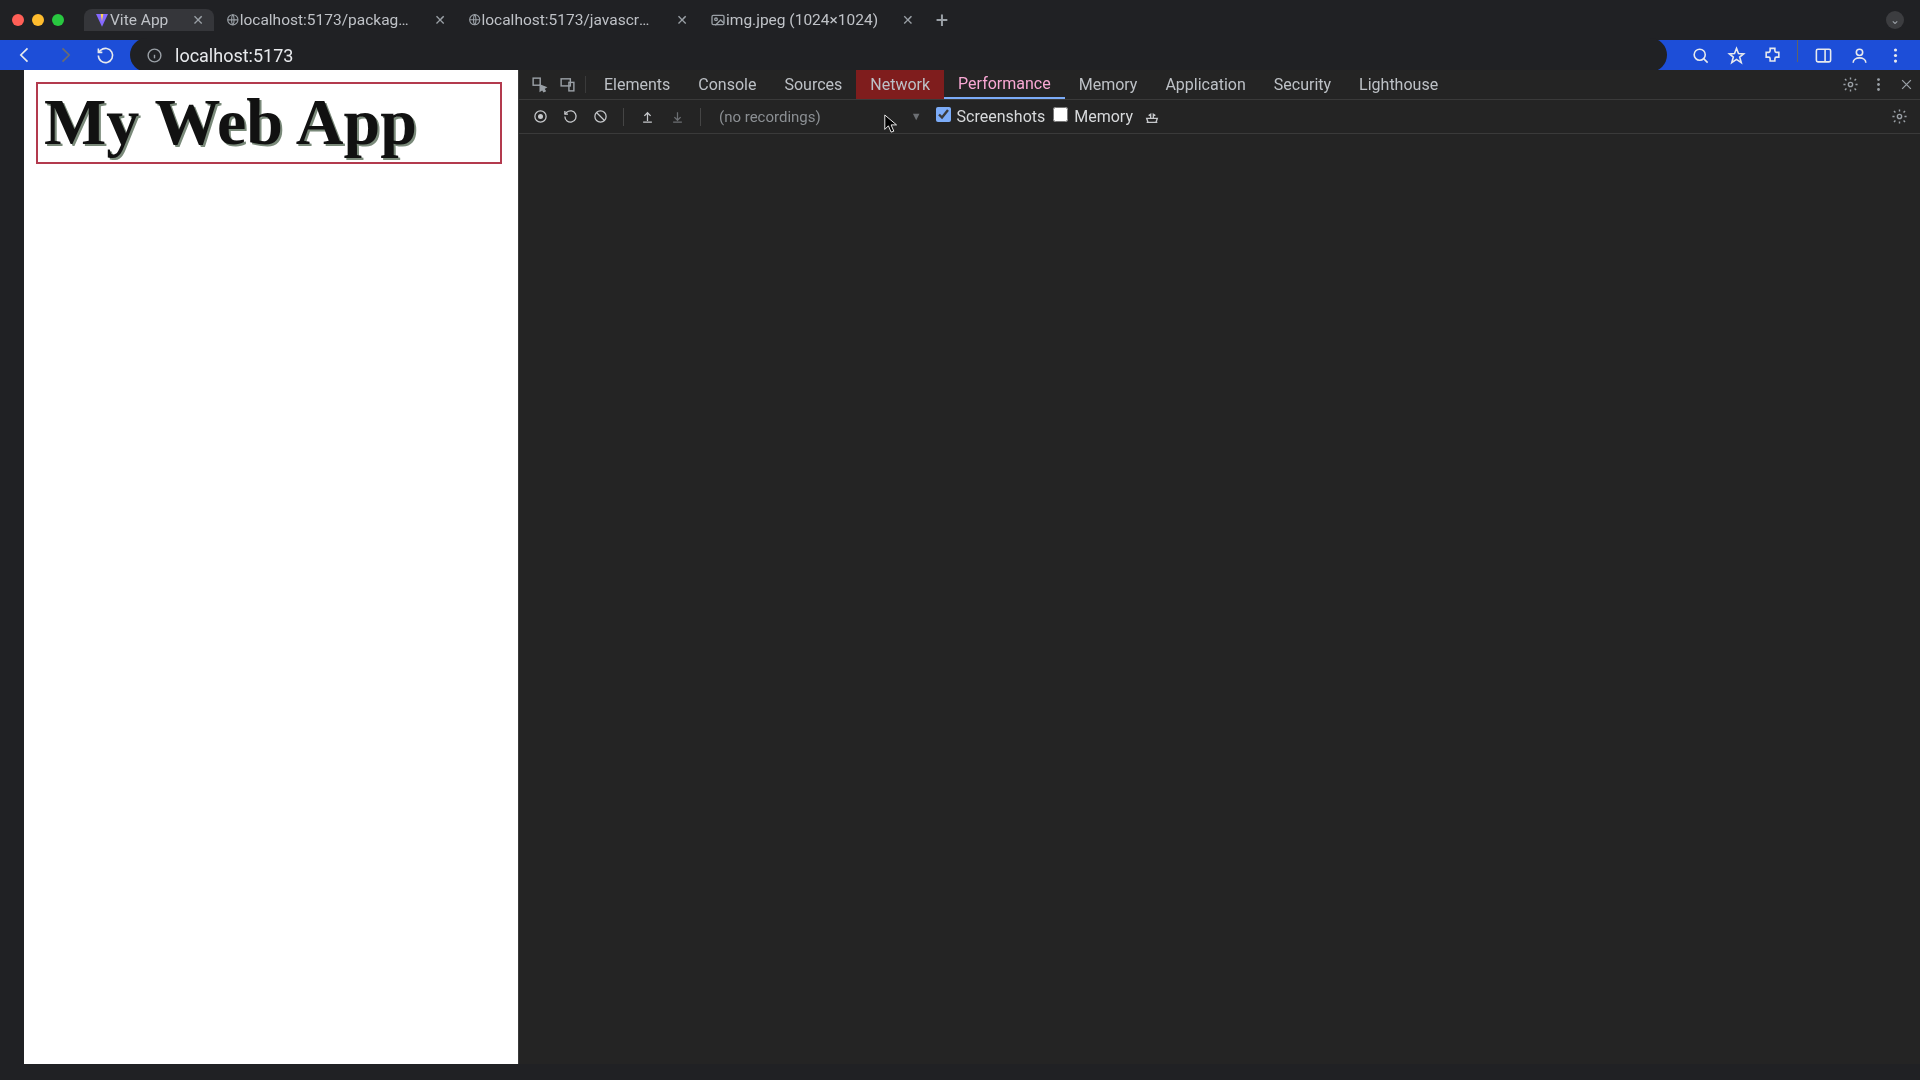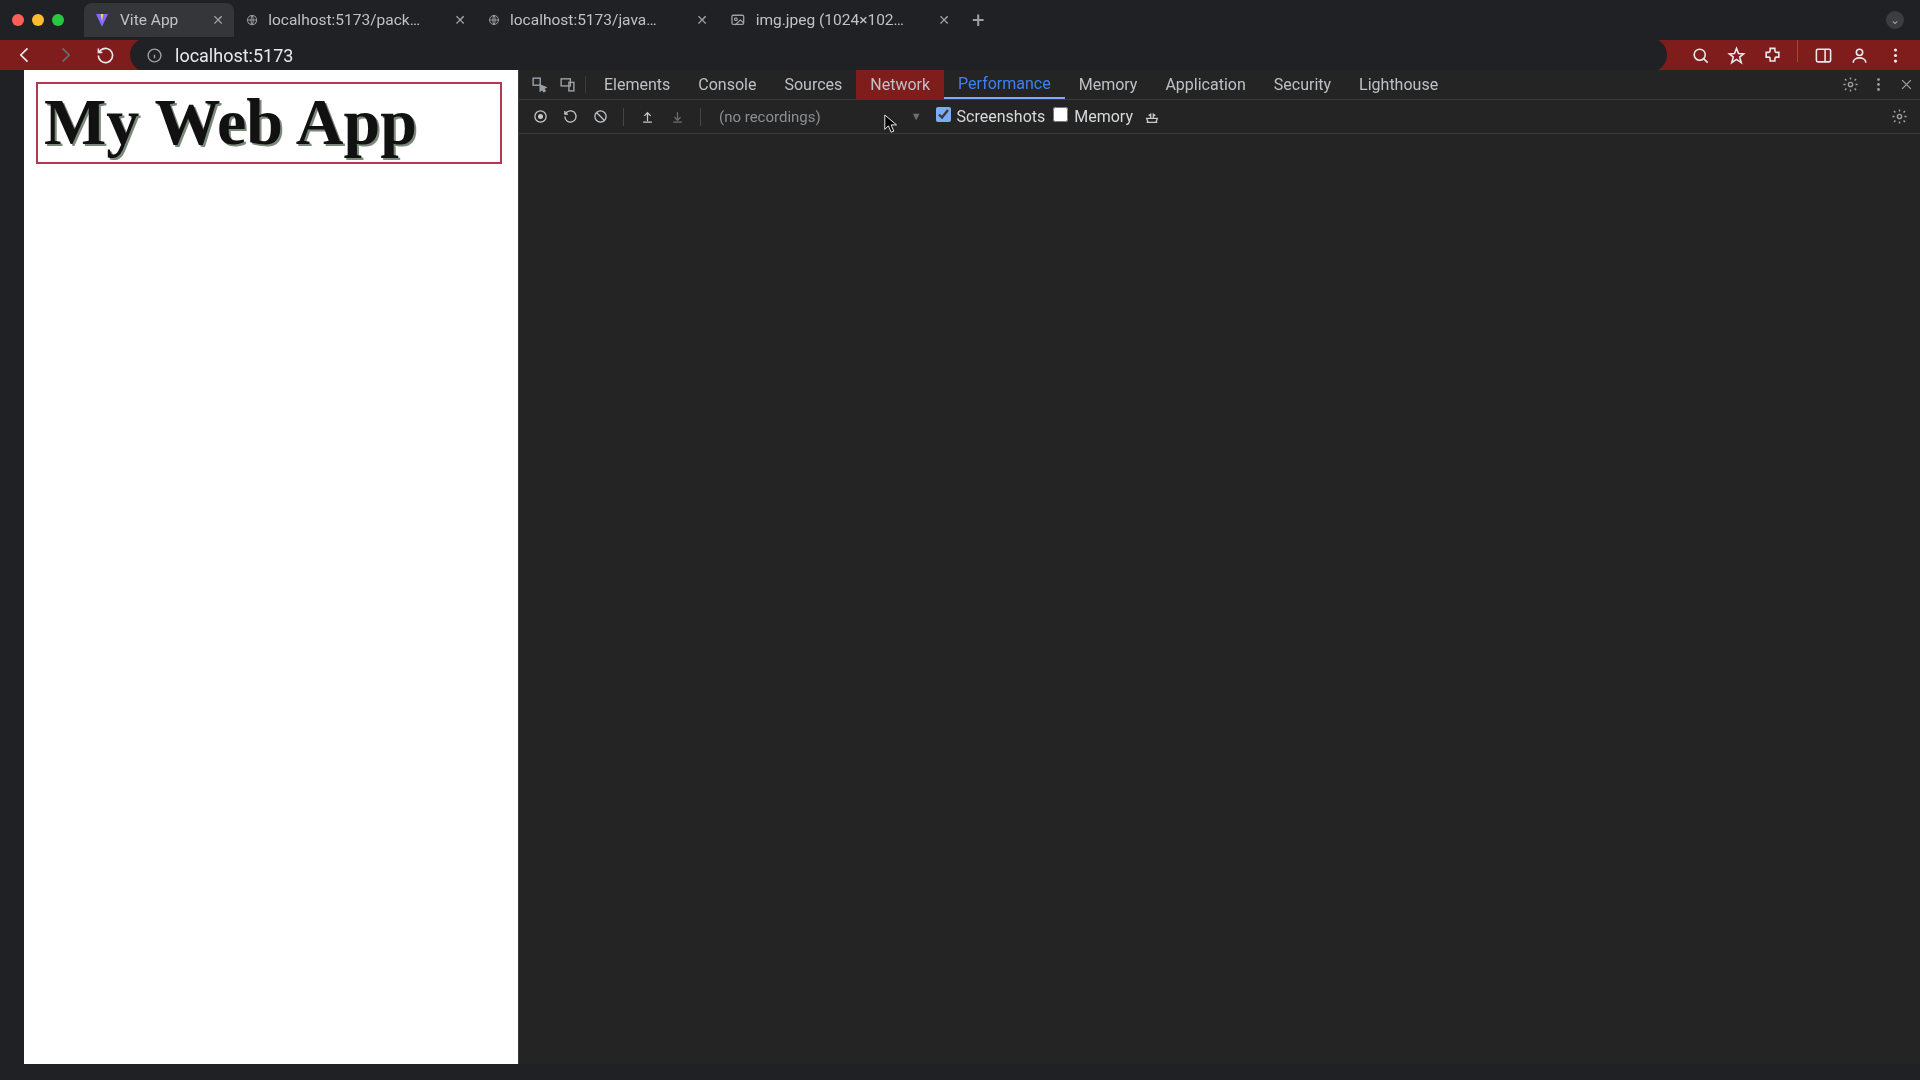--- a/index.html
+++ b/index.html
@@ -19,37 +19,37 @@
   background: #202124;
   display: flex;
   align-items: center;
   padding-left: 12px;
 }
 .traffic { display: flex; gap: 8px; margin-right: 20px; }
 .traffic span { width: 12px; height: 12px; border-radius: 50%; }
 .tl-close { background:#ff5f57; } .tl-min{background:#febc2e;} .tl-max{background:#28c840;}
 .tab {
   display: flex; align-items: center;
-  height: 34px; padding: 0 10px;
+  height: 22px; padding: 0 10px;
   color: #bfc2c7; font-size: 15.5px;
   border-radius: 8px 8px 0 0;
-  margin-right: 2px; gap: 10px;
+  margin-right: 2px; 
   max-width: 240px;
 }
 .tab.active { background: #35363a; }
 .tab .favicon { width: 16px; height: 16px; display:flex; align-items:center; justify-content:center; }
 .tab .title { white-space: nowrap; overflow: hidden; text-overflow: ellipsis; }
 .tab .x { color:#9aa0a6; margin-left: 24px; font-size:14px; }
 .newtab { color:#9aa0a6; font-size: 22px; padding: 0 10px;}
 .chev-down { margin-left:auto; margin-right:16px; color:#9aa0a6; width:18px;height:18px;border-radius:50%;background:#3c3d40;display:flex;align-items:center;justify-content:center;font-size:12px;}
 
 
 .toolbar {
   height: 30px;
-  background: #7f1d1d;
+  background: #1d4ed8;
   display: flex; align-items: center;
   padding: 0 10px;
   gap: 10px;
 }
 .iconbtn { width: 30px; height: 30px; display:flex;align-items:center;justify-content:center;
   color:#9aa0a6; border-radius:50%; }
 .iconbtn.enabled { color:#e8eaed; }
 .omnibox {
   flex: 1;
   height: 34px;
@@ -107,21 +107,21 @@
   width:28px; display:flex; align-items:center; justify-content:center;
   color:#9aa0a6;
 }
 .dt-tab {
   padding: 0 14px;
   display:flex; align-items:center;
   color:#bdc1c6;
   font-size:16px;
 }
 .dt-tab.hover { background:#7f1d1d; }
-.dt-tab.active { color:#3b82f6; border-bottom:2px solid #7cacf8; }
+.dt-tab.active { color:#f9a8d4; border-bottom:2px solid #7cacf8; }
 .dt-tabbar .spacer { flex:1; }
 
 .dt-toolbar {
   height: 34px;
   display:flex; align-items:center;
   gap:8px;
   padding: 0 10px;
   border-bottom:1px solid #3a3a3a;
 }
 .dt-toolbar .ic { width:22px;height:22px;display:flex;align-items:center;justify-content:center;color:#c6c8cb;font-size:15px;}

